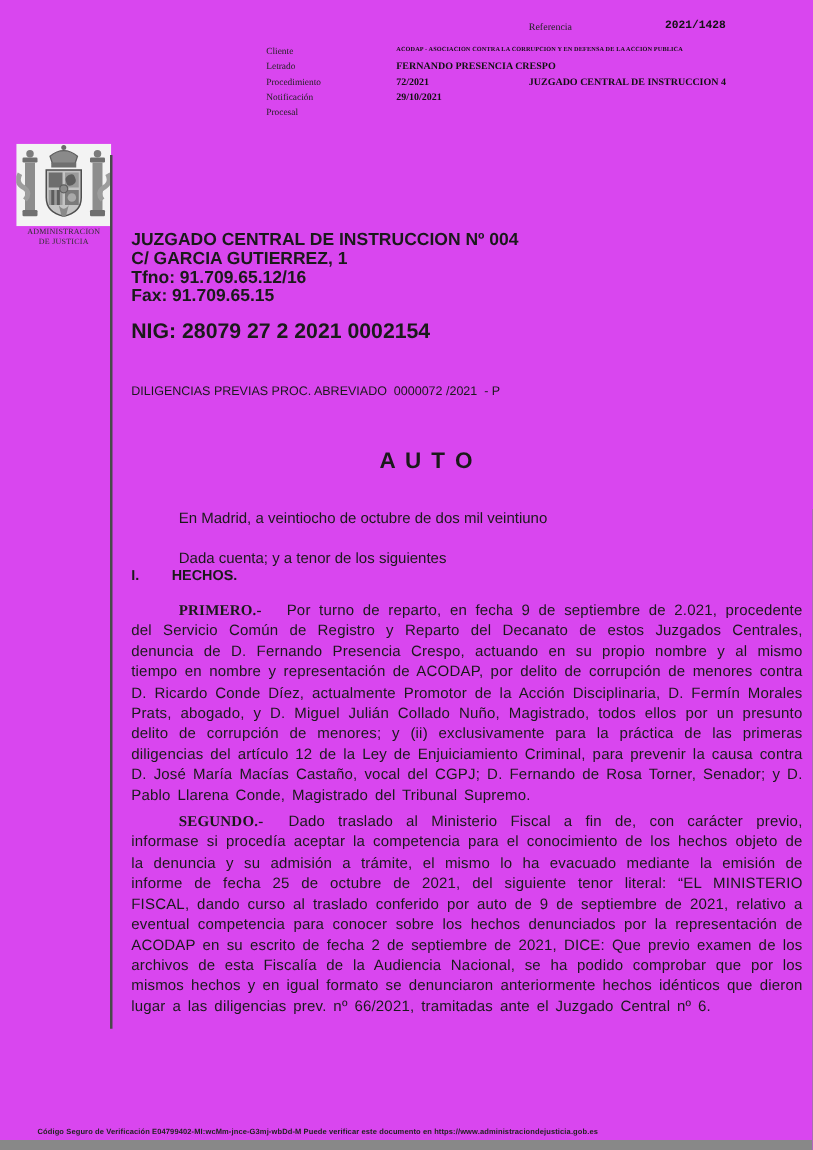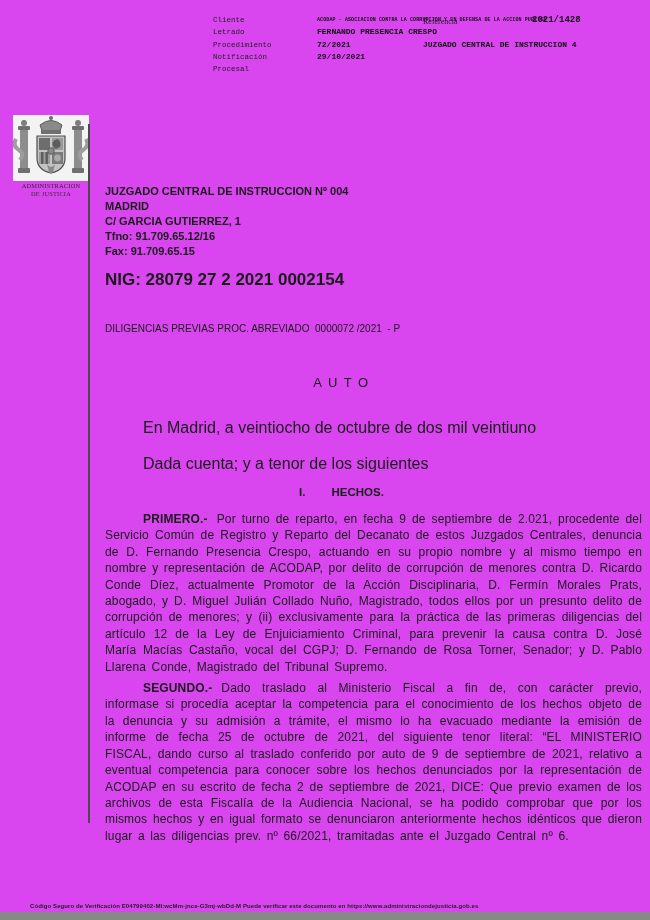--- a/index.html
+++ b/index.html
@@ -11,56 +11,56 @@
   
   .ref-label{
     position:absolute;left:423px;top:17px;
     font-family:"Liberation Serif",serif;font-size:8px;color:#222;
   }
   .ref-value{
     position:absolute;left:532px;top:15px;
     font-family:Liberation Mono, monospace;font-size:9px;font-weight:bold;color:#111;
   }
   .header-table{
-    position:absolute;left:213px;top:14px;width:430px;
-    font-family:Liberation Mono, monospace;
+    position:absolute;left:213px;top:35px;width:430px;
+    font-family:Liberation Serif, serif;
   }
   .header-row{display:grid;grid-template-columns:104px 106px auto;line-height:12.3px;}
   .header-row .lbl{font-size:7.5px;color:#222;}
   .header-row .val{font-size:8px;font-weight:bold;color:#111;white-space:nowrap;}
   .header-row .val.tiny{font-size:5px;letter-spacing:.1px;}
   .header-row .ext{font-size:8px;font-weight:bold;color:#111;white-space:nowrap;}
   
   .logo{position:absolute;left:12px;top:115px;width:78px;text-align:center;}
   .logo .emblem{display:block;margin:0 auto;}
   .logo .caption{
     font-family:"Liberation Serif",serif;font-size:6.4px;line-height:7.6px;
     color:#2e2e2e;letter-spacing:.2px;margin-top:1px;
   }
   .vline{position:absolute;left:88px;top:124px;width:2px;height:699px;background:#4a4a4a;}
   
   .content{position:absolute;left:105px;top:184px;width:537px;}
-  .court-block{font-size:11px;font-weight:bold;line-height:15px;}
+  .court-block{font-size:14px;font-weight:bold;line-height:15px;}
   .nig-block{margin-top:13px;font-size:17px;line-height:15px;}
   .nig-line{font-weight:bold;}
   .gub-line{font-weight:normal;}
   .proceeding-line{margin-top:34px;font-size:10px;font-weight:normal;line-height:15px;white-space:pre;}
   .title-wrap{width:473px;text-align:center;margin-top:37px;}
-  .doc-title{font-size:13px;font-weight:normal;letter-spacing:1.5px;}
-  .date-line,.intro-line{font-size:16px;padding-left:38px;}
+  .doc-title{font-size:18px;font-weight:bold;letter-spacing:1.5px;}
+  .date-line,.intro-line{font-size:12px;padding-left:38px;}
   .date-line{margin-top:28px;}
   .intro-line{margin-top:18px;}
-  .section-wrap{width:473px;text-align:center;margin-top:13px;font-size:11.5px;font-weight:bold;}
+  .section-wrap{width:473px;text-align:left;margin-top:2px;font-size:11.5px;font-weight:bold;}
   .section-spacer{display:inline-block;width:26px;}
   .paragraphs{margin-top:13px;}
   .para{
     font-size:12px;line-height:16.4px;text-align:justify;text-indent:38px;
     letter-spacing:.15px;word-spacing:2px;margin:0 0 5px 0;
   }
-  .para-lead{font-weight:bold;margin-right:9px;}
+  .para-lead{font-weight:bold;margin-right:20px;font-family:Liberation Serif, serif;}
   
   .footer{
     position:absolute;left:30px;top:903px;width:600px;
     font-size:6px;font-weight:bold;color:#222;letter-spacing:.1px;white-space:nowrap;
   }
 </style>
 </head>
 <body>
 
 <div class="page">
@@ -133,21 +133,20 @@
       <div>DE JUSTICIA</div>
     </div>
   </div>
 
   <div class="vline"></div>
 
   <div class="content">
 
     <div class="court-block">
       <div>JUZGADO CENTRAL DE INSTRUCCION Nº 004</div>
-      <div>MADRID</div>
       <div>C/ GARCIA GUTIERREZ, 1</div>
       <div>Tfno: 91.709.65.12/16</div>
       <div>Fax: 91.709.65.15</div>
     </div>
 
     <div class="nig-block">
       <div class="nig-line">NIG: 28079 27 2 2021 0002154</div>
     </div>
 
     <div class="proceeding-line">DILIGENCIAS PREVIAS PROC. ABREVIADO  0000072 /2021  - P</div>

